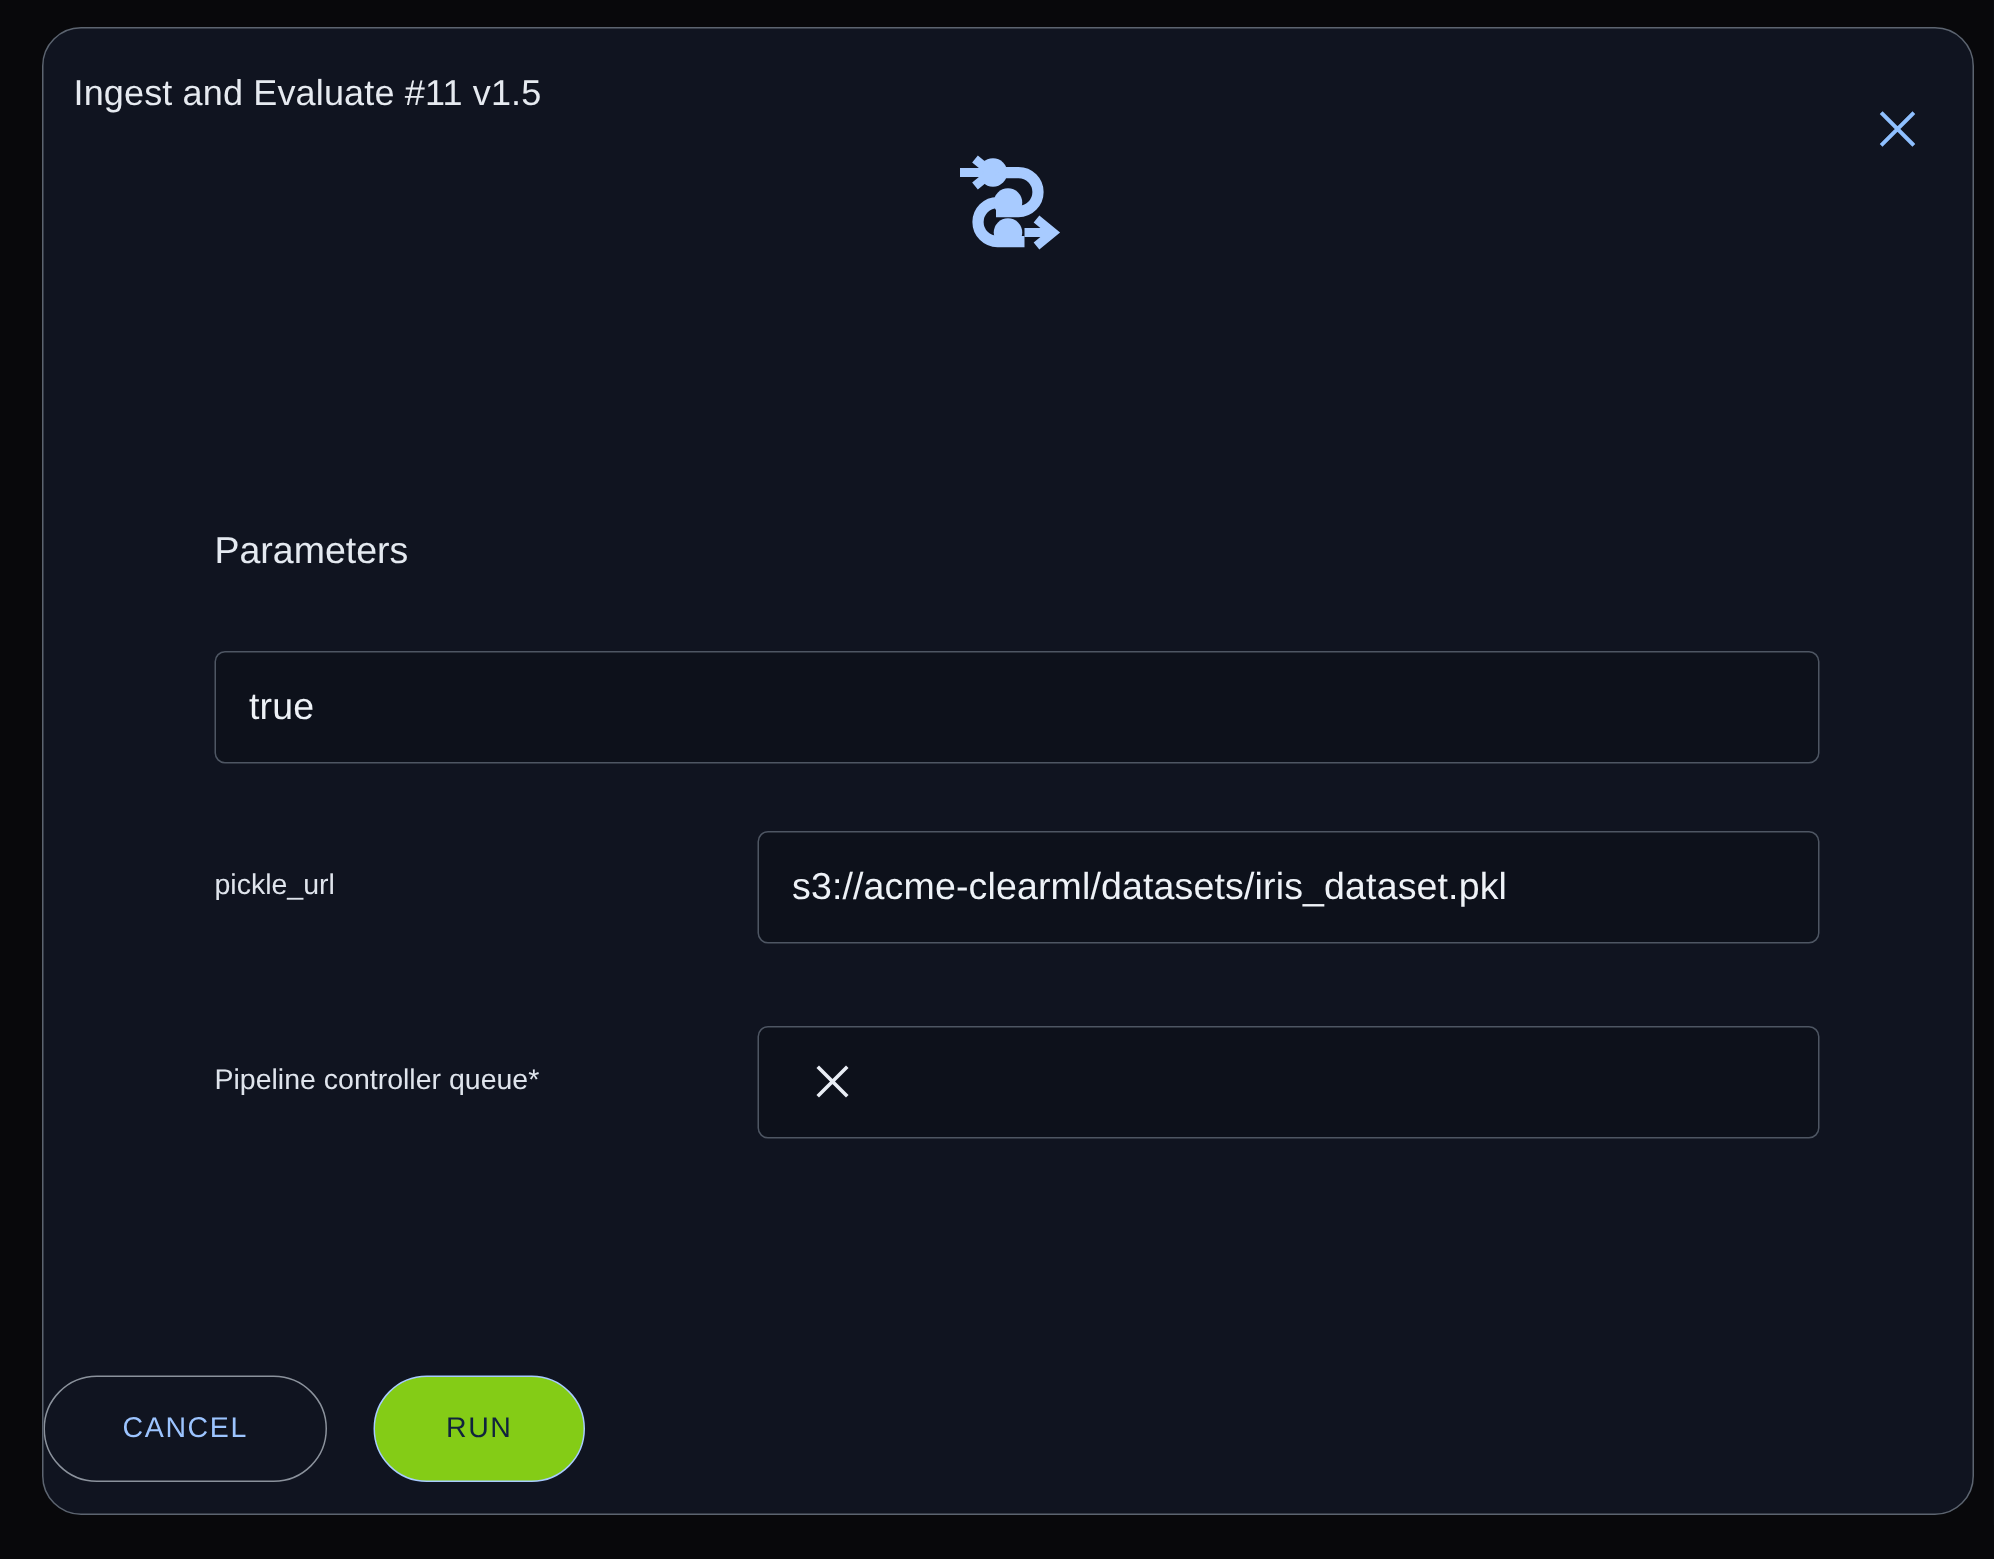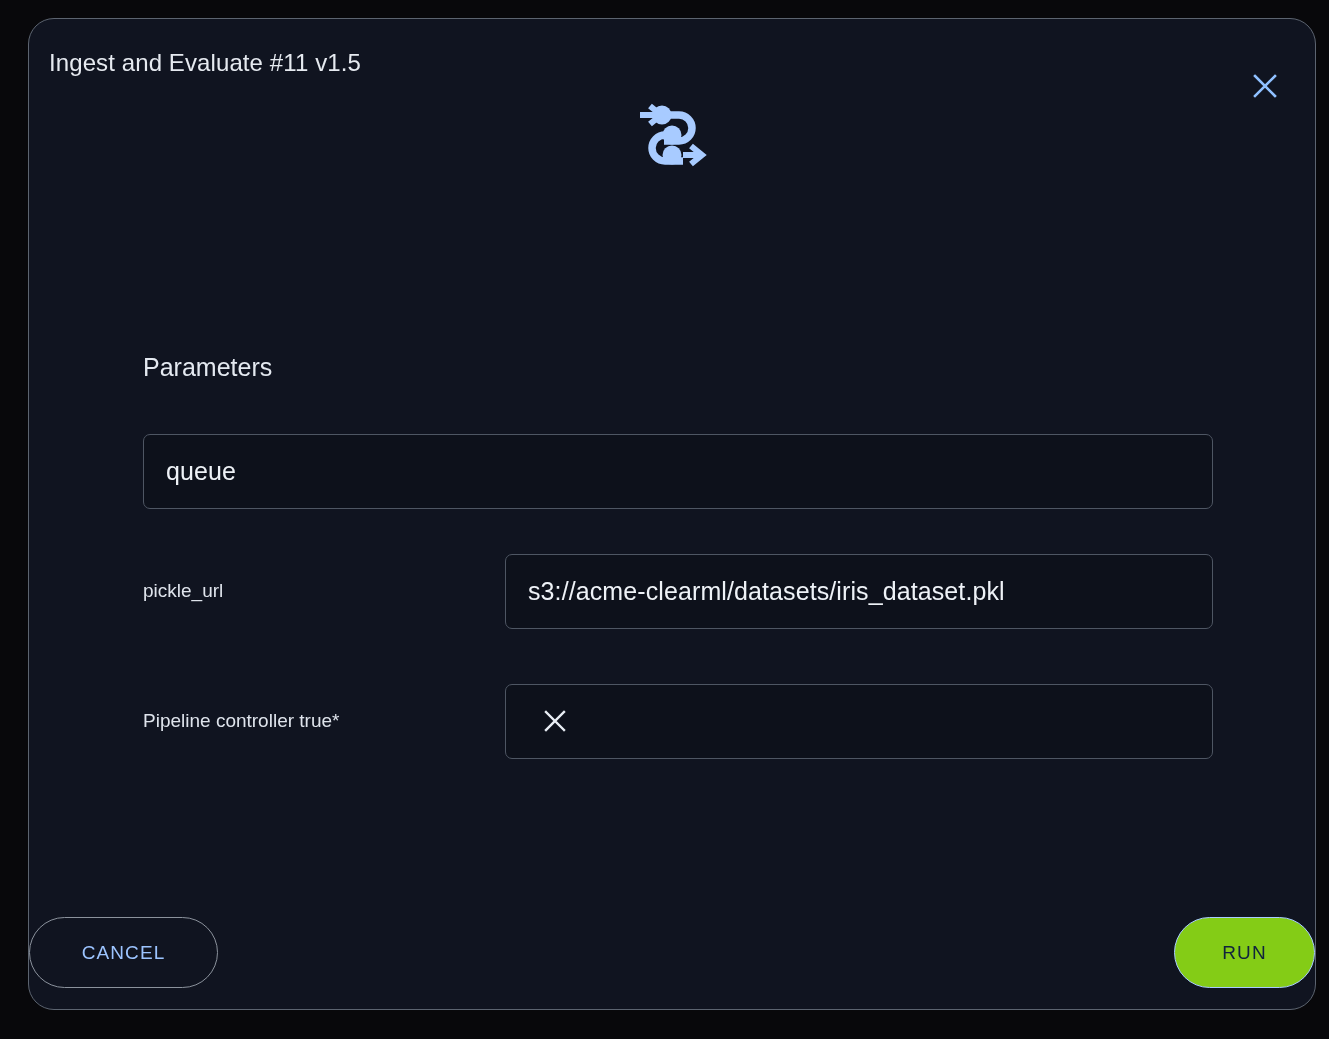--- a/index.html
+++ b/index.html
@@ -143,21 +143,21 @@
   .gap-param { height: 44px; }
   .gap-config-top { height: 10px; }
 
   
   .footer {
     position: absolute;
     left: 0;
     right: 0;
     top: 898px;
     display: flex;
-    justify-content: space-between;
+    justify-content: flex-start;
     align-items: center;
     gap: 31px;
   }
   .btn {
     font-family: "Liberation Sans", sans-serif;
     font-size: 19px;
     letter-spacing: 1.1px;
     border-radius: 40px;
     cursor: pointer;
     box-sizing: border-box;
@@ -215,40 +215,40 @@
   </div>
 
   <div class="form">
 
     <h3 class="section-heading">Parameters</h3>
 
     <div class="gap-param"></div>
 
     <div class="field-row">
       <div class="field-control">
-        <span class="field-value">queue</span>
+        <span class="field-value">true</span>
       </div>
     </div>
 
     <div class="gap-param"></div>
 
     <div class="field-row">
       <div class="field-label">pickle_url</div>
       <div class="field-control">
         <span class="field-value">s3://acme-clearml/datasets/iris_dataset.pkl</span>
       </div>
     </div>
 
     <div class="gap-config-top"></div>
 
 
     <div class="gap-param"></div>
 
     <div class="field-row">
-      <div class="field-label">Pipeline controller true*</div>
+      <div class="field-label">Pipeline controller queue*</div>
       <div class="field-control">
         <button class="clear-btn">
           <span>
             <svg width="28" height="28" viewBox="0 0 28 28">
               <path d="M5 5 L23 23 M23 5 L5 23" stroke="#e9eef5" stroke-width="2.4" stroke-linecap="square" fill="none"></path>
             </svg>
           </span>
         </button>
       </div>
     </div>

